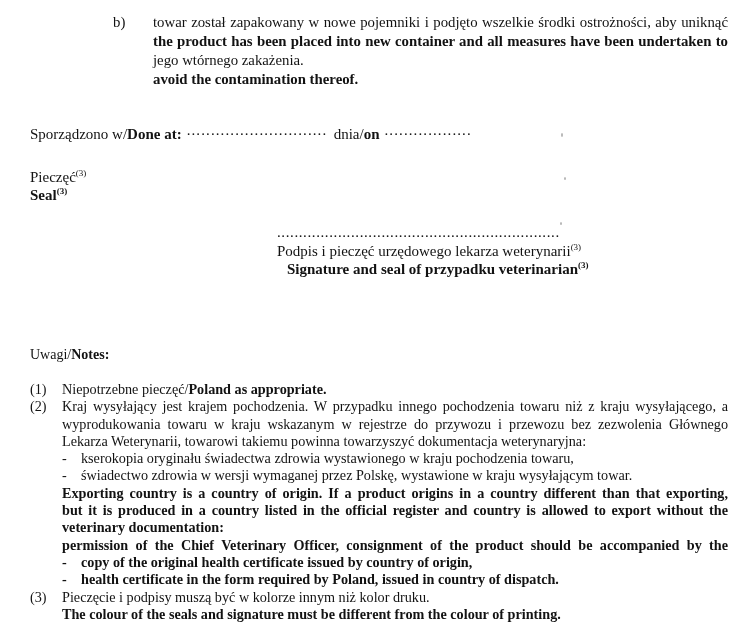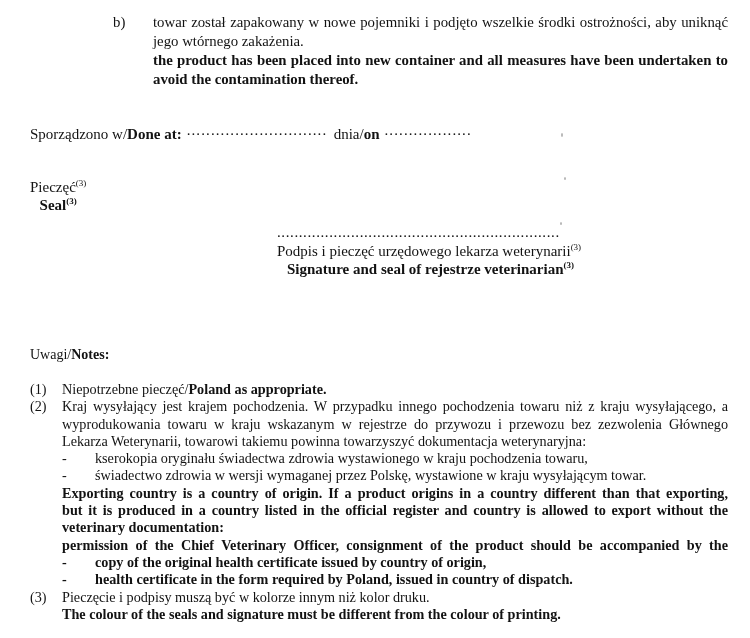--- a/index.html
+++ b/index.html
@@ -20,73 +20,73 @@
   .b-marker { position:absolute; left:0; top:0; }
   .b-text { margin-left:40px; }
 
   
   .done-block { left:30px; top:122px; font-size:15px; white-space:nowrap; }
   .dots { display:inline-block; overflow:hidden; white-space:nowrap; vertical-align:baseline; letter-spacing:1.1px; }
   .dots1 { width:140px; margin-left:5px; margin-right:7px; }
   .dots2 { width:88px; margin-left:5px; }
 
   
-  .seal-block { left:30px; top:179px; line-height:17.5px; font-size:15px;text-align:center; }
+  .seal-block { left:30px; top:169px; line-height:17.5px; font-size:15px; }
 
   
   .sig-block { left:277px; top:228px; width:330px; line-height:18px; font-size:15px; }
   .sigdots { display:block; width:282px; height:11px; line-height:9px; letter-spacing:0.6px; margin-bottom:3px; }
   .sig-en { margin-left:10px; }
 
   
   .uwagi-block { left:30px; top:347px; font-size:14px; }
   .notes-block { left:30px; top:381px; width:698px; line-height:17.3px; font-size:14.2px; }
   .note-row { position:relative; }
   .note-marker { position:absolute; left:0; top:0; }
   .note-text { margin-left:32px; }
   .dash-row { position:relative; }
   .dash-marker { position:absolute; left:0; top:0; }
-  .dash-text { margin-left:33px;font-family:Liberation Serif, serif; }
+  .dash-text { margin-left:19px;font-family:Liberation Serif, serif; }
 
   sup { font-size:9px; vertical-align:super; line-height:0; }
 
   
   .speck { position:absolute; background:#b5b5b5; border-radius:50%; }
   .speck1 { left:561px; top:133px; width:2px; height:4px; }
   .speck2 { left:564px; top:177px; width:2px; height:3px; }
   .speck3 { left:560px; top:222px; width:2px; height:3px; }
 </style>
 </head>
 <body>
 
 <div class="page">
 
   <div class="block b-block">
     <span class="b-marker">b)</span>
     <div class="b-text">
       <div class="line j">towar został zapakowany w nowe pojemniki i podjęto wszelkie środki ostrożności, aby uniknąć</div>
+      <div class="line bold j">the product has been placed into new container and all measures have been undertaken to</div>
       <div class="line">jego wtórnego zakażenia.</div>
-      <div class="line bold j">the product has been placed into new container and all measures have been undertaken to</div>
       <div class="line bold">avoid the contamination thereof.</div>
     </div>
   </div>
 
   <div class="block done-block">
     <span>Sporządzono w/</span><span class="bold">Done at:</span><span class="dots dots1">..........................................................</span><span>dnia/</span><span class="bold">on</span><span class="dots dots2">..........................................</span>
   </div>
 
   <div class="block seal-block">
     <div class="line"><span>Pieczęć</span><sup>(3)</sup></div>
     <div class="line bold"><span>Seal</span><sup>(3)</sup></div>
   </div>
 
   <div class="block sig-block">
     <span class="dots sigdots">..........................................................................................................</span>
     <div class="line"><span>Podpis i pieczęć urzędowego lekarza weterynarii</span><sup>(3)</sup></div>
-    <div class="line bold sig-en"><span>Signature and seal of rejestrze veterinarian</span><sup>(3)</sup></div>
+    <div class="line bold sig-en"><span>Signature and seal of przypadku veterinarian</span><sup>(3)</sup></div>
   </div>
 
   <div class="block uwagi-block">
     <span>Uwagi/</span><span class="bold">Notes:</span>
   </div>
 
   <div class="block notes-block">
 
     <div class="note-row">
       <span class="note-marker">(1)</span>

